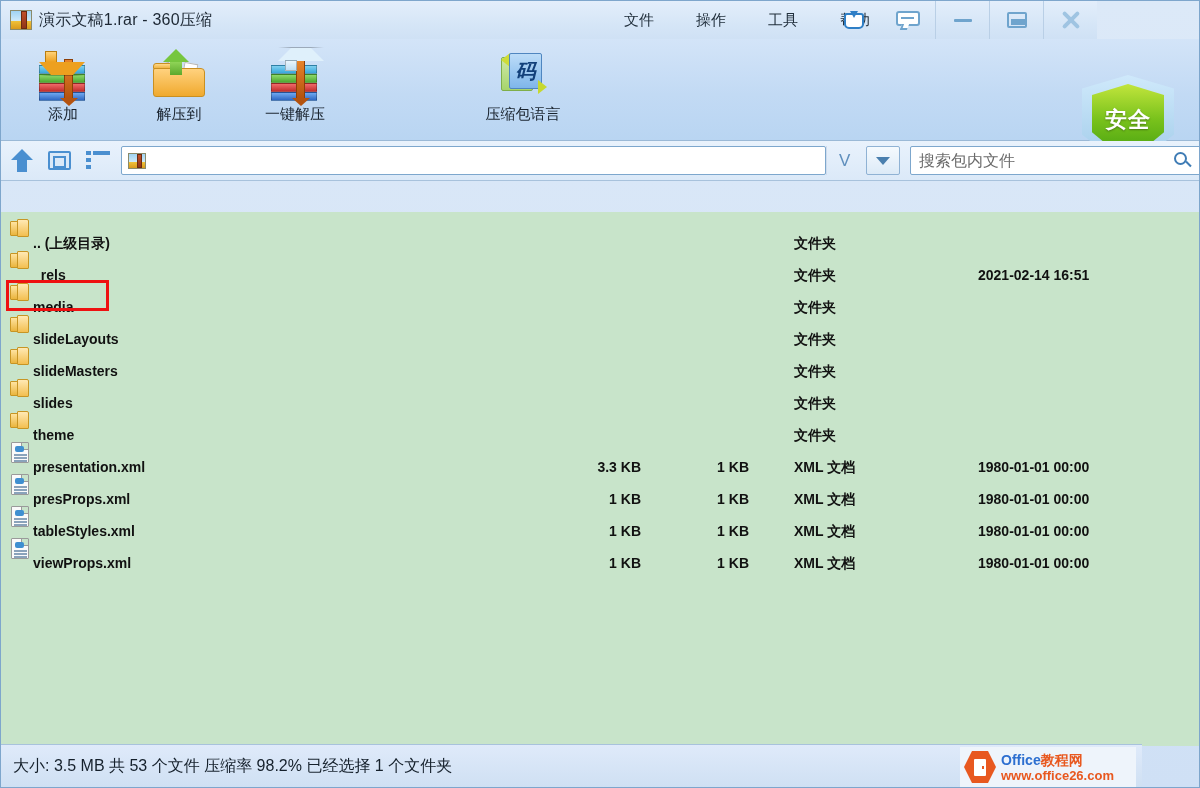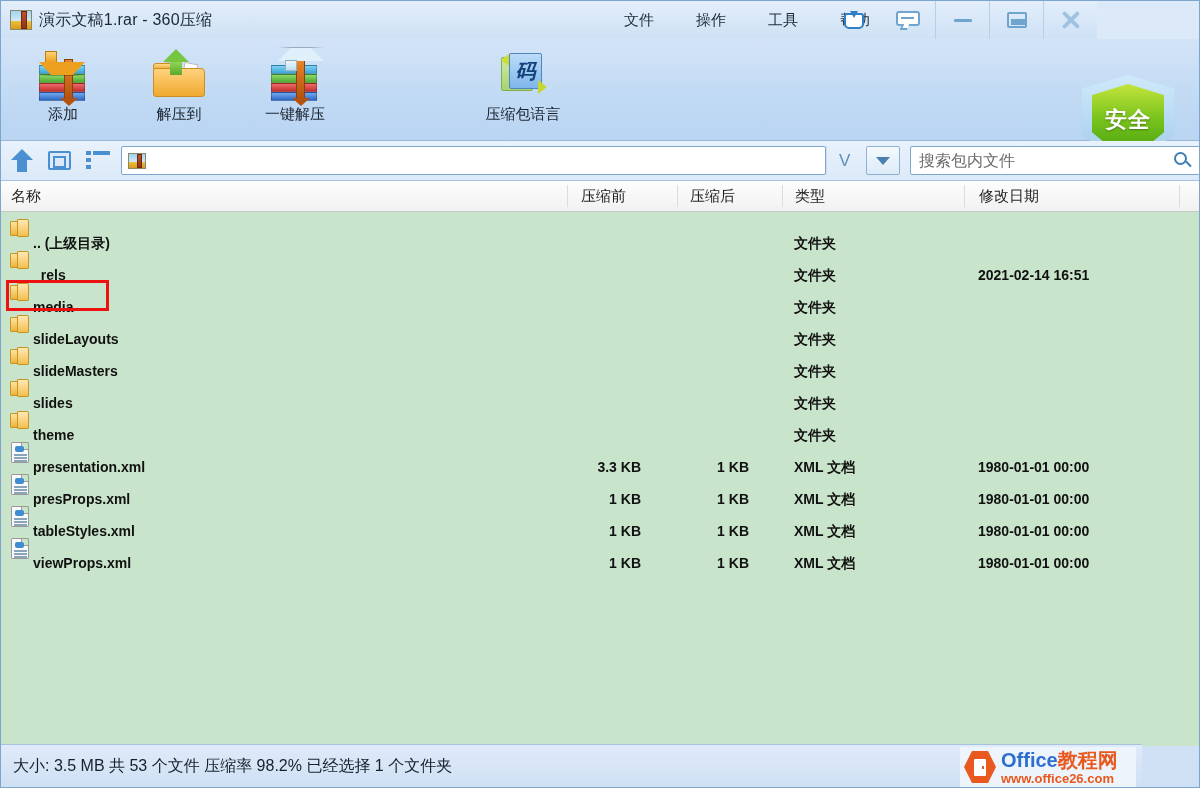--- a/index.html
+++ b/index.html
@@ -278,21 +278,21 @@
   }
   .wm-hex {
     width: 32px; height: 34px; margin-left: 4px; margin-right: 5px; flex: none;
     background: #e8581f;
     clip-path: polygon(25% 3%, 75% 3%, 100% 50%, 75% 97%, 25% 97%, 0 50%);
     display: flex; align-items: center; justify-content: center;
   }
   .wm-hex .door { width: 12px; height: 17px; background:#fff; border-radius:1px; position:relative;}
   .wm-hex .door:after{content:"";position:absolute;left:8px;top:7px;width:2px;height:3px;background:#e8581f;}
   .wm-lines { display:flex; flex-direction:column; line-height:1; }
-  .wm-top { font-size: 20px; font-weight: bold; color:#2d6fd0; white-space:nowrap; }
+  .wm-top { font-size: 14px; font-weight: bold; color:#2d6fd0; white-space:nowrap; }
   .wm-top .cn { color: #e8581f; }
   .wm-bot { font-size: 13px; font-weight: bold; color:#e8581f; margin-top:2px; white-space:nowrap;}
 </style>
 </head>
 <body>
 
 <div id="app">
 
   <div class="titlebar">
     <div class="app-icon">
@@ -443,32 +443,20 @@
 
     <div class="searchbox">
       <input type="text" placeholder="搜索包内文件" style="">
       <span class="magnifier">
           <i class="c"></i>
           <i class="h"></i>
         </span>
     </div>
   </div>
 
-  <div class="colhdr">
-    <div class="ch" style="left:10px">名称</div>
-    <div class="ch" style="left:580px">压缩前</div>
-    <div class="ch" style="left:689px">压缩后</div>
-    <div class="ch" style="left:794px">类型</div>
-    <div class="ch" style="left:978px">修改日期</div>
-    <div class="div" style="left:566px"></div>
-    <div class="div" style="left:676px"></div>
-    <div class="div" style="left:781px"></div>
-    <div class="div" style="left:963px"></div>
-    <div class="div" style="left:1178px"></div>
-  </div>
 
   <div class="filelist">
 
     <div class="row">
       <span class="ico-folder">
           <i class="bk"></i>
           <i class="fr"></i>
         </span>
       <span class="cell c-name">.. (上级目录)</span>
       <span class="cell c-pre"></span>

